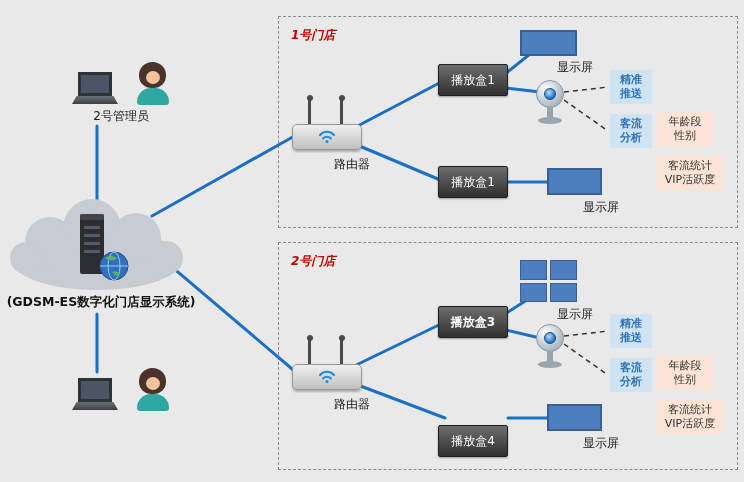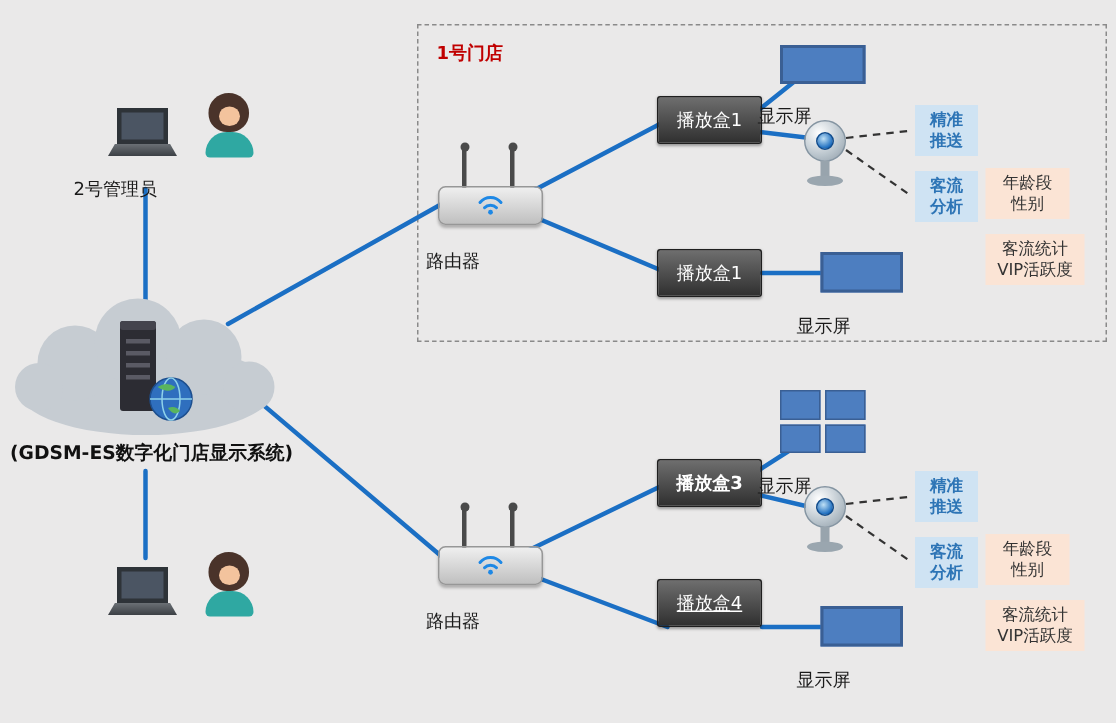--- a/index.html
+++ b/index.html
@@ -6,25 +6,25 @@
   body {
     margin: 0;
     background: #e9e8e8;
     font-family: "DejaVu Sans", "Liberation Sans", sans-serif;
   }
   .canvas { position: relative; width: 744px; height: 482px; background: #eae9e9; overflow: hidden; }
 
   .store-box { position: absolute; border: 1.5px dashed #8a8a8a; }
   .box1 { left: 278px; top: 16px;  width: 460px; height: 212px; }
   .box2 { left: 278px; top: 242px; width: 460px; height: 228px; }
-  .store-label { position: absolute; left: 12px; top: 10px; color: #c00000; font-size: 12px; font-weight: bold; }
+  .store-label { position: absolute; left: 12px; top: 10px; color: #c00000; font-size: 12px; font-weight: bold; font-style: italic; }
 
   .lines { position: absolute; left: 0; top: 0; pointer-events: none; }
 
-  .node-label { position: absolute; font-size: 12px; color: #1a1a1a; text-align: left; margin-top: 10px; }
+  .node-label { position: absolute; font-size: 12px; color: #1a1a1a; text-align: right; }
   .title { position: absolute; left: -4px; top: 294px; width: 210px; font-size: 12.5px; font-weight: bold; color: #111; text-align: center; }
 
   .player {
     position: absolute; width: 70px; height: 32px;
     display: flex; align-items: center; justify-content: center;
     color: #fff; font-size: 12px;
     background: linear-gradient(180deg, #6e6e6e, #303030);
     border: 1px solid #1f1f1f; border-radius: 2px;
     box-shadow: 0 1px 2px rgba(0,0,0,.35);
   }
@@ -75,20 +75,23 @@
 
   .cloud-wrap { position: absolute; left: 8px; top: 196px; width: 178px; height: 100px; }
 </style>
 </head>
 <body>
 
 <div class="canvas">
 
   <div class="store-box box1">
     <div class="store-label">1号门店</div>
+  </div>
+  <div class="store-box box2">
+    <div class="store-label">2号门店</div>
   </div>
 
   <svg class="lines" width="744" height="482">
     <g stroke="#1b6fc4" stroke-width="3" stroke-linecap="round" fill="none">
       <line x1="97" y1="126" x2="97" y2="210"></line>
       <line x1="97" y1="314" x2="97" y2="372"></line>
       <line x1="152" y1="216" x2="298" y2="134"></line>
       <line x1="152" y1="250" x2="298" y2="374"></line>
       <line x1="350" y1="130" x2="445" y2="80"></line>
       <line x1="350" y1="142" x2="445" y2="182"></line>
@@ -231,19 +234,19 @@
 
   <div class="tag tag-blue" style="left:610px; top:314px; width:42px; height:34px;">精准
 推送</div>
   <div class="tag tag-peach" style="left:657px; top:314px; width:56px; height:34px;">年龄段
 性别</div>
   <div class="tag tag-blue" style="left:610px; top:358px; width:42px; height:34px;">客流
 分析</div>
   <div class="tag tag-peach" style="left:657px; top:358px; width:66px; height:34px;">客流统计
 VIP活跃度</div>
 
-  <div class="player" style="left:438px; top:386px;text-decoration:underline;">
+  <div class="player" style="left:438px; top:425px;">
     <span>播放盒4</span>
   </div>
   <div class="display" style="left:547px; top:404px; width:55px; height:27px;"></div>
   <div class="node-label" style="left:531px; top:435px; width:88px;">显示屏</div>
 
 </div>
 
 </body></html>

